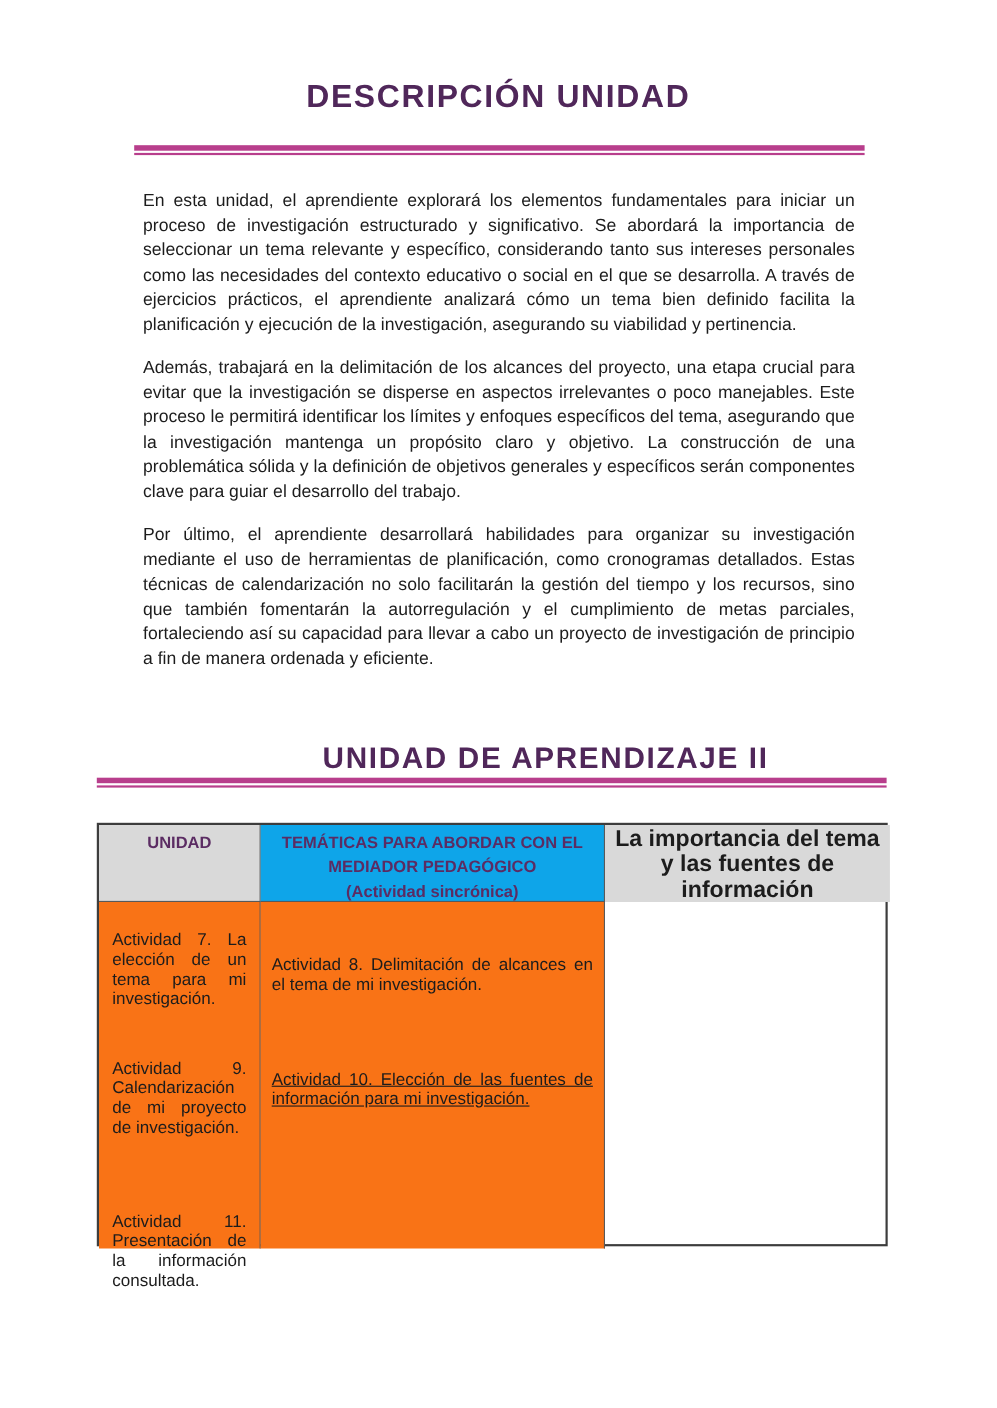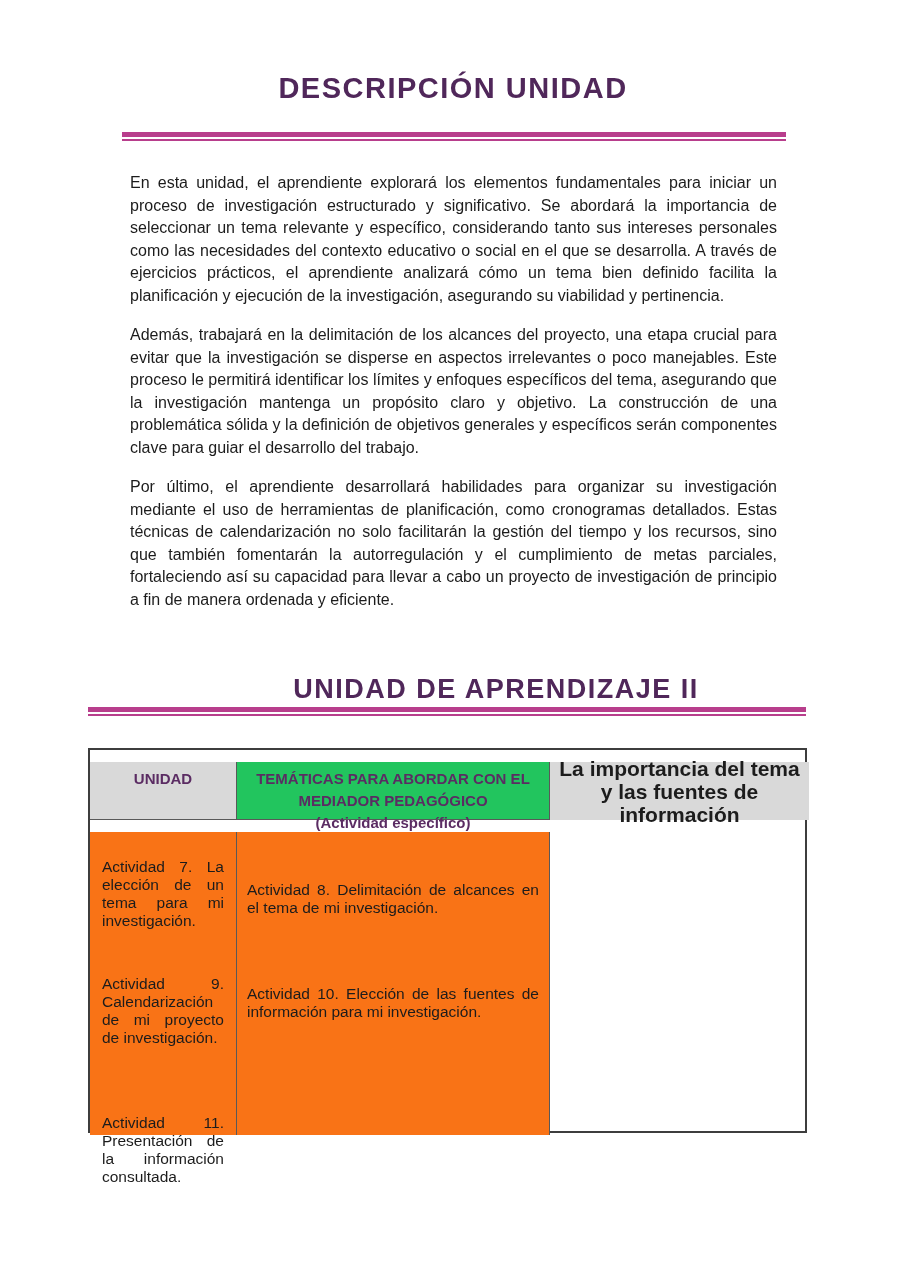--- a/index.html
+++ b/index.html
@@ -71,35 +71,34 @@
     grid-template-rows: 70px 315px;
     border: 2px solid #3d3d3d;
     box-sizing: border-box;
     width: 719px;
     height: 385px;
   }
   .cell {
     box-sizing: border-box;
     border-right: 1px solid #595959;
     border-bottom: 1px solid #595959;
-    margin-top: 12px;
   }
   .cell:nth-child(3n) { border-right: none; }
   .cell.body-row { border-bottom: none; }
 
   .head-cell {
     text-align: center;
     font-weight: bold;
     color: #5b2c63;
     font-size: 15px;
     line-height: 22px;
     padding-top: 6px;
   }
   .head-gray  { background: #d9d9d9; }
-  .head-light { background: #22c55e; }
+  .head-light { background: #0ea5e9; }
 
   .unit-cell {
     background: #d9d9d9;
     display: flex;
     align-items: center;
     justify-content: center;
     text-align: center;
     font-weight: bold;
     font-size: 21px;
     line-height: 23px;
@@ -111,21 +110,21 @@
     line-height: 18px;
     text-align: justify;
   }
   .sync-cell  { padding: 0 12px; }
   .async-cell { padding: 0 10px; }
   .activity { margin: 0; }
   .sync-cell  .activity.a7  { margin-top: 26px; }
   .sync-cell  .activity.a9  { margin-top: 45px; }
   .sync-cell  .activity.a11 { margin-top: 67px; }
   .async-cell .activity.a8  { margin-top: 49px; }
-  .async-cell .activity.a10 { margin-top: 68px; }
+  .async-cell .activity.a10 { margin-top: 68px; text-decoration: underline; }
 </style>
 </head>
 <body>
 
 <div class="page">
 
   <div class="doc-heading heading-1">DESCRIPCIÓN UNIDAD</div>
 
   <div class="rule rule-1">
     <div class="thick"></div>
@@ -148,21 +147,21 @@
   </div>
 
   <div class="unit-table">
 
     <div class="cell head-cell head-gray">
       <div>UNIDAD</div>
     </div>
 
     <div class="cell head-cell head-light">
       <div>TEMÁTICAS PARA ABORDAR CON EL MEDIADOR PEDAGÓGICO</div>
-      <div>(Actividad específico)</div>
+      <div>(Actividad sincrónica)</div>
     </div>
 
 
     <div class="cell body-row unit-cell">
       <div>La importancia del tema y las fuentes de información</div>
     </div>
 
     <div class="cell body-row activities-cell sync-cell">
       <p class="activity a7">Actividad 7. La elección de un tema para mi investigación.</p>
       <p class="activity a9">Actividad 9. Calendarización de mi proyecto de investigación.</p>

